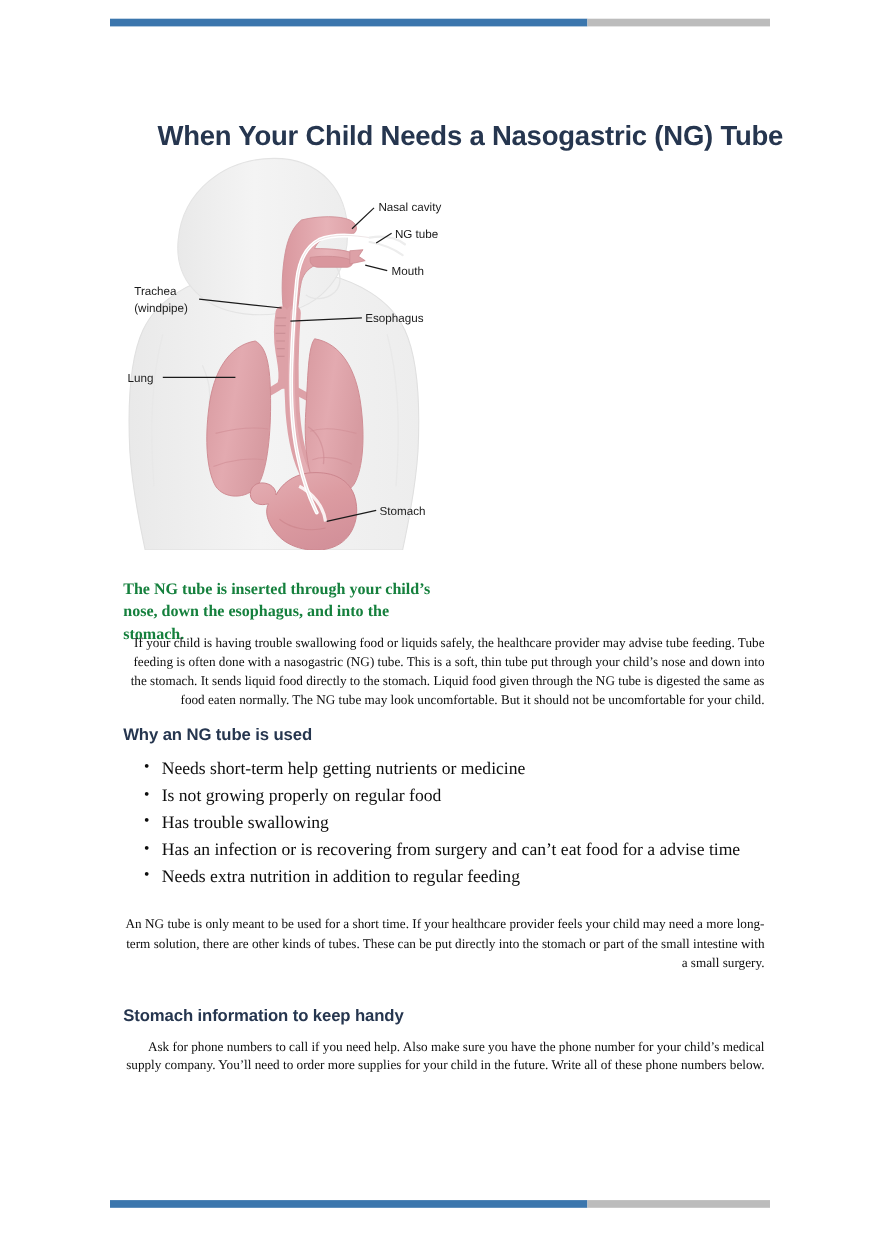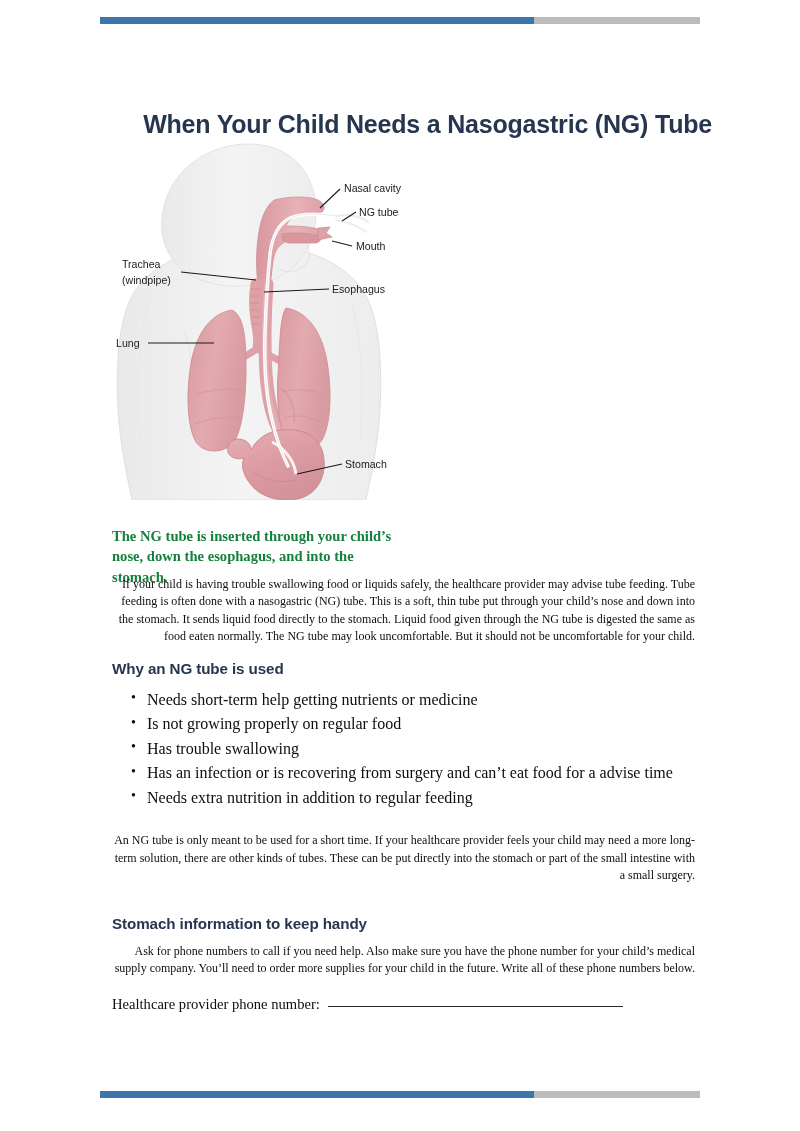--- a/index.html
+++ b/index.html
@@ -329,23 +329,20 @@
       <li>Needs extra nutrition in addition to regular feeding</li>
     </ul>
 
     <div class="gap-sm"></div>
 
     <p class="body-p">An NG tube is only meant to be used for a short time. If your healthcare provider feels your child may need a more long-term solution, there are other kinds of tubes. These can be put directly into the stomach or part of the small intestine with a small surgery.</p>
 
     <h2 class="section-h spaced">Stomach information to keep handy</h2>
     <p class="body-p">Ask for phone numbers to call if you need help. Also make sure you have the phone number for your child’s medical supply company. You’ll need to order more supplies for your child in the future. Write all of these phone numbers below.</p>
 
-    <div class="fill-line">
-      <span>Healthcare provider phone number:</span><span class="blank"></span>
-    </div>
   </div>
 
   <div class="rule-wrap footer">
     <div class="rule-blue"></div>
     <div class="rule-gray"></div>
   </div>
 
   <div class="footer-text left">© Krames</div>
   <div class="footer-text right">Page 1 of 3</div>
 

